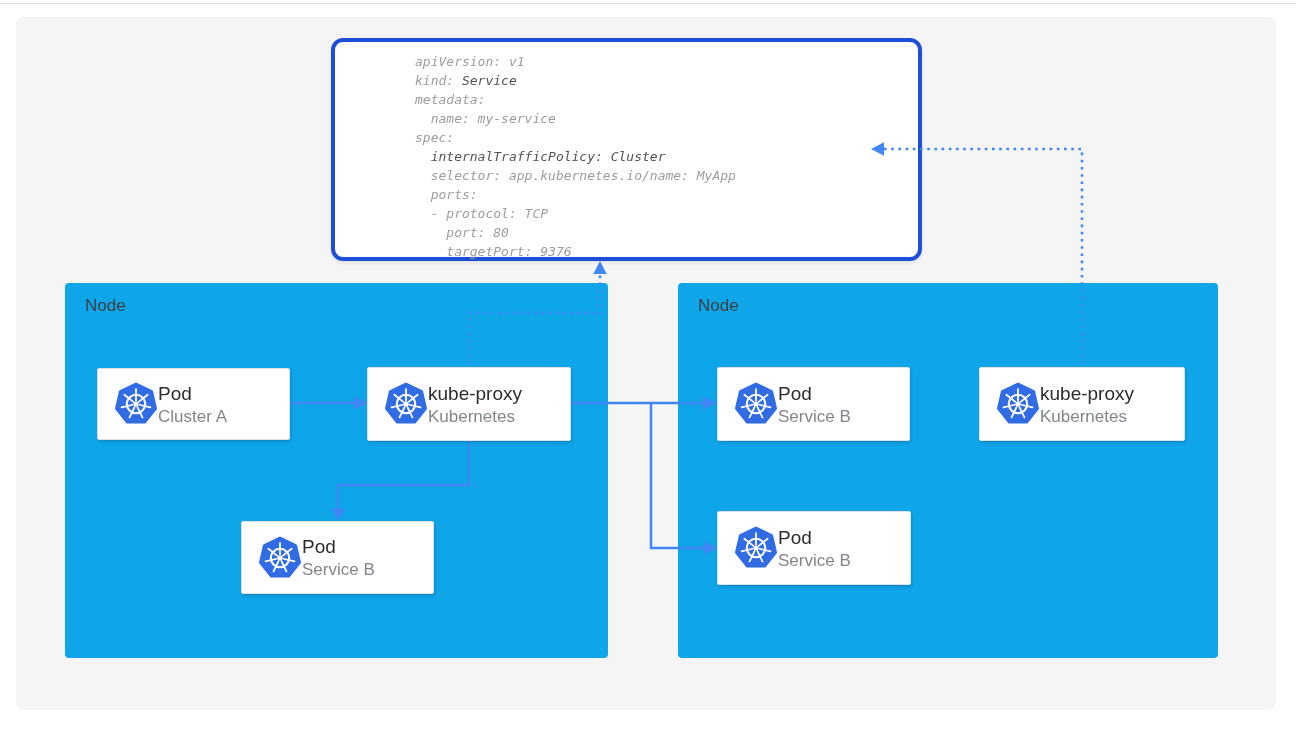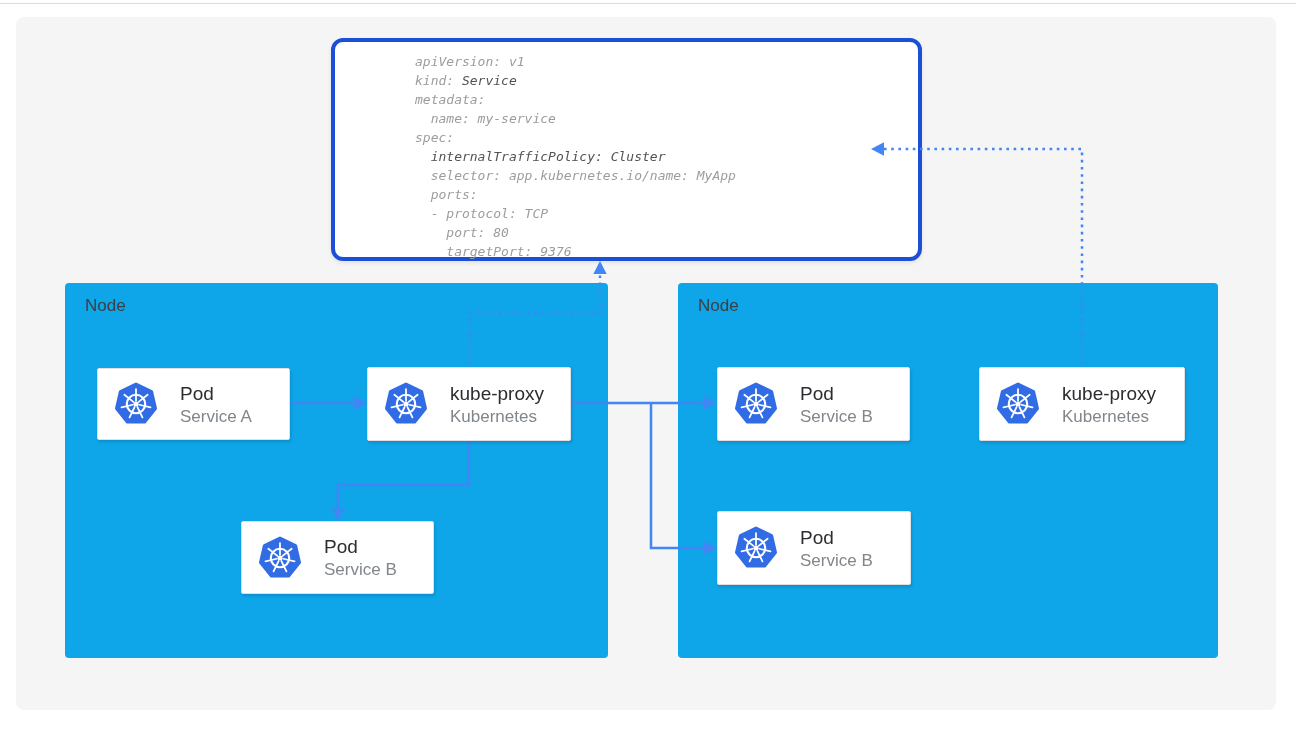--- a/index.html
+++ b/index.html
@@ -15,21 +15,21 @@
   .yaml-box{position:absolute;left:331px;top:38px;width:591px;height:223px;
             background:#ffffff;border:4px solid #1d4ed8;border-radius:12px;
             box-shadow:0 2px 4px rgba(0,0,0,0.08);box-sizing:border-box;}
   .code{position:absolute;left:80px;top:10px;
         font-family:"DejaVu Sans Mono","Liberation Mono",monospace;
         font-style:italic;font-size:13px;line-height:19px;color:#9a9da0;
         white-space:pre;}
   .code .b{font-weight:normal;color:#515254;}
   .card{position:absolute;background:#ffffff;border:1px solid #e0e0e0;border-radius:2px;
         box-shadow:1px 2px 3px rgba(0,0,0,0.14);box-sizing:border-box;
-        display:flex;align-items:center;padding-left:16px;gap:22px;}
+        display:flex;align-items:center;padding-left:16px;}
   .k8s-icon{width:44px;height:44px;flex:0 0 44px;display:block;}
   .k8s-icon svg{width:44px;height:44px;display:block;}
   .card-text{display:flex;flex-direction:column;justify-content:center;}
   .card-title{font-size:19px;line-height:25px;color:#2b2d30;}
   .card-subtitle{font-size:17px;line-height:22px;color:#80868b;}
   .arrows{position:absolute;left:0;top:0;width:1296px;height:729px;pointer-events:none;}
 </style>
 </head>
 <body>
 
@@ -91,21 +91,21 @@
   </svg>
 
   <div class="card" style="left:97px;top:368px;width:193px;height:72px;">
     <span class="k8s-icon">
         <svg>
           <use href="#k8s"></use>
         </svg>
       </span>
     <span class="card-text">
       <span class="card-title">Pod</span>
-      <span class="card-subtitle">Service A</span>
+      <span class="card-subtitle">Cluster A</span>
     </span>
   </div>
 
   <div class="card" style="left:367px;top:367px;width:204px;height:74px;">
     <span class="k8s-icon">
         <svg>
           <use href="#k8s"></use>
         </svg>
       </span>
     <span class="card-text">

